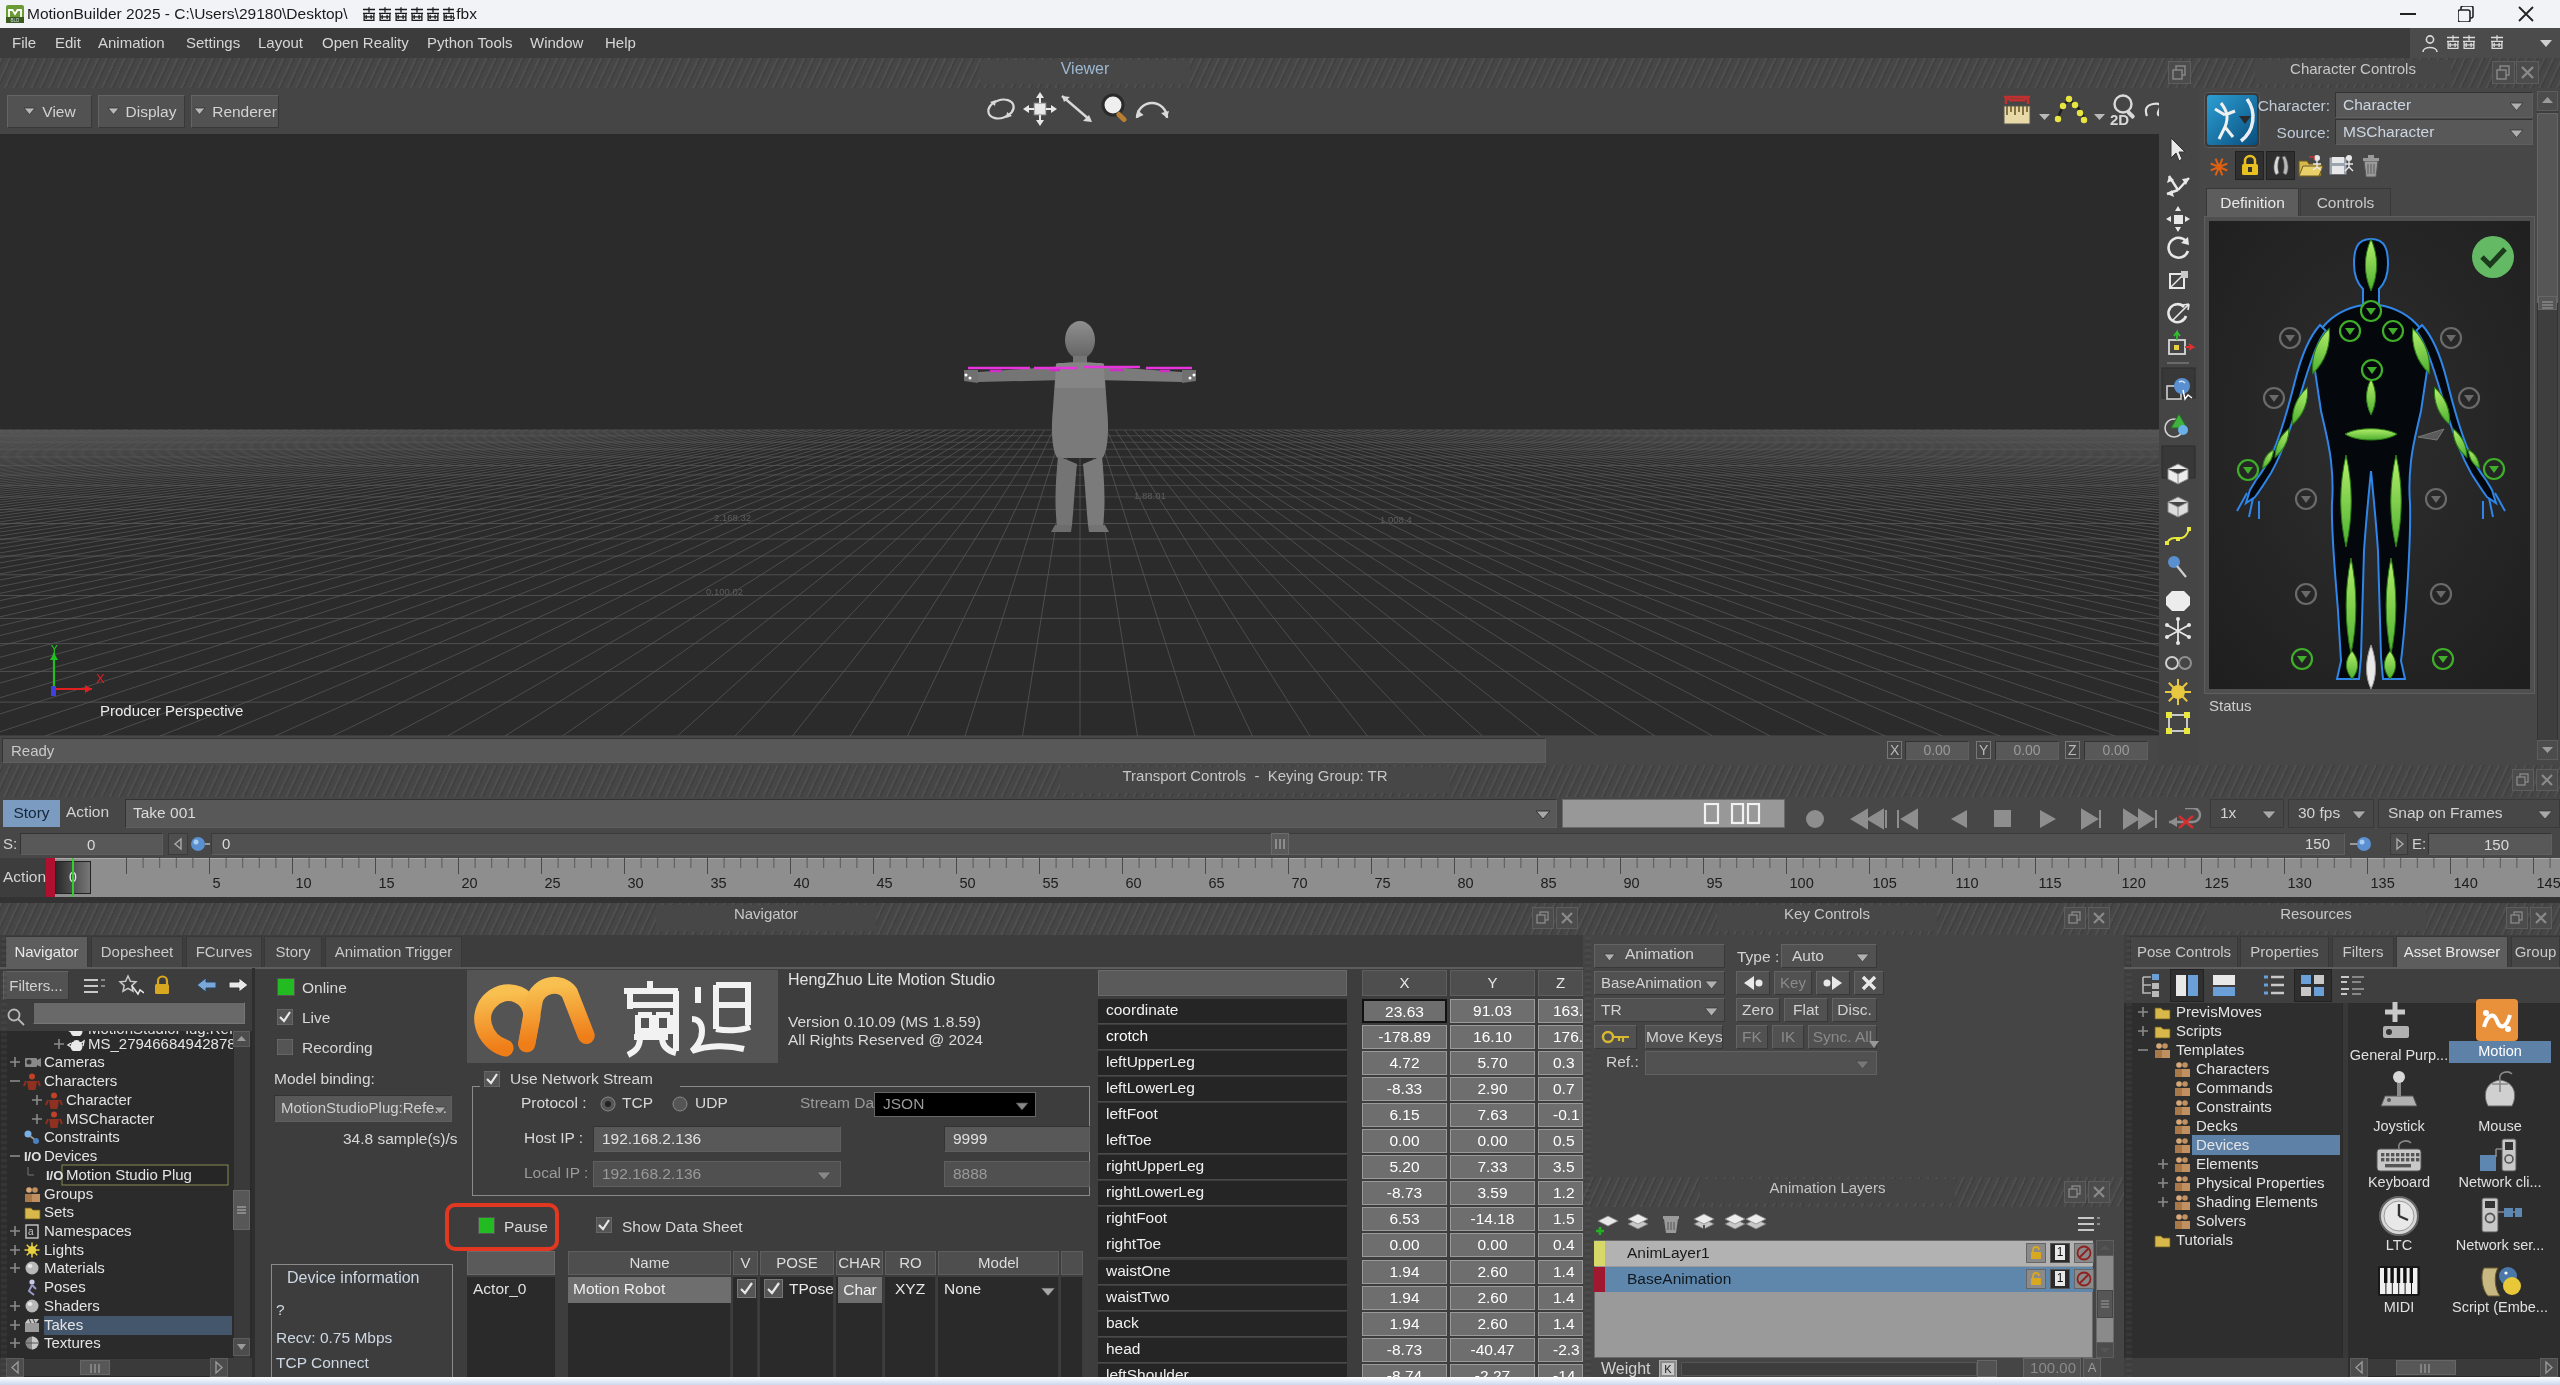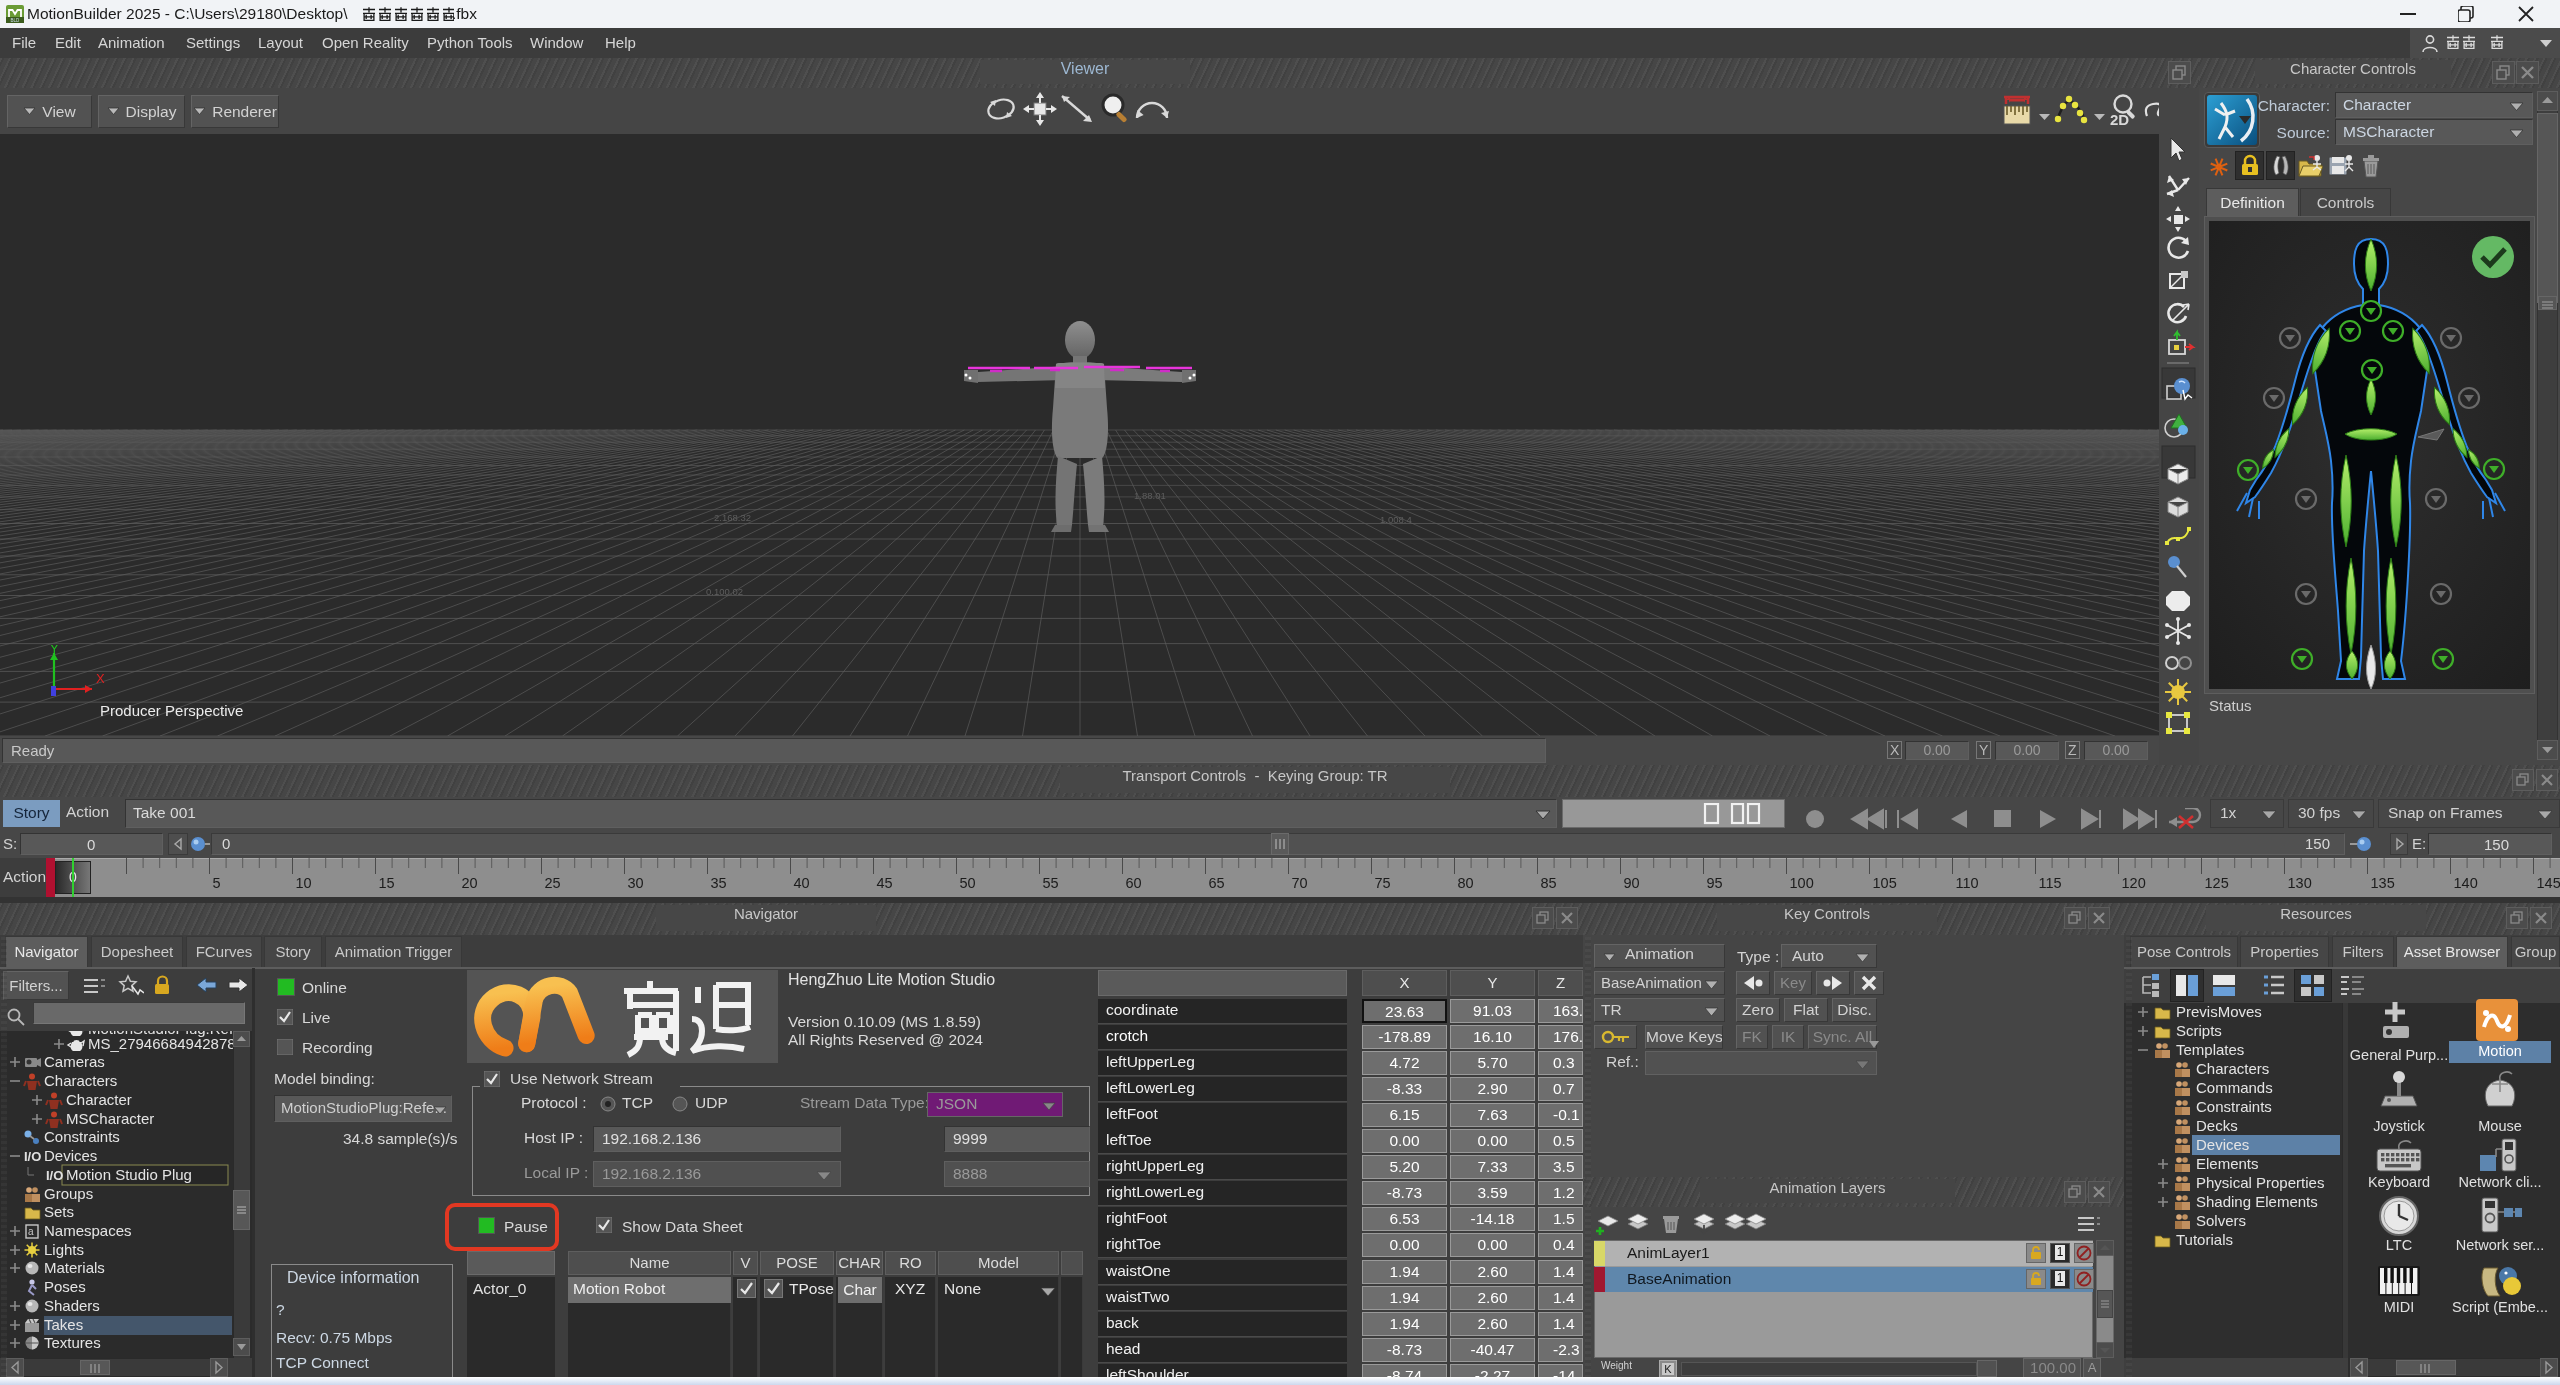--- a/index.html
+++ b/index.html
@@ -1290,21 +1290,21 @@
     <svg class="abs" style="left:600px;top:1096px" width="16" height="16">
       <circle cx="8" cy="8" r="7" fill="#555" stroke="#888"></circle>
       <circle cx="8" cy="8" r="3" fill="#222"></circle>
     </svg>
     <div class="abs" style="left:622px;top:1094px;white-space:nowrap;color:#d8d8d8;font-size:15.5px;">TCP</div>
     <svg class="abs" style="left:672px;top:1096px" width="16" height="16">
       <circle cx="8" cy="8" r="7" fill="#555" stroke="#888"></circle>
     </svg>
     <div class="abs" style="left:695px;top:1094px;white-space:nowrap;color:#d8d8d8;font-size:15.5px;">UDP</div>
     <div class="abs" style="left:800px;top:1094px;white-space:nowrap;color:#9a9a9a;font-size:15.5px;">Stream Data Type:</div>
-    <div class="abs" style="left:927px;top:1092px;width:136px;height:25px;background:#701a75;border:1px solid #666;">
+    <div class="abs" style="left:874px;top:1092px;width:162px;height:25px;background:#000000;border:1px solid #666;">
       <span style="position:absolute;left:8px;top:2px;color:#9a9a9a;font-size:15.5px;">JSON</span>
       <svg width="14" height="9" style="position:absolute;right:6px;top:9px">
         <path d="M1,1 L13,1 L7,8 Z" fill="#888" stroke="#444" stroke-width="0.7"></path>
       </svg>
     </div>
     <div class="abs" style="left:524px;top:1129px;white-space:nowrap;color:#d8d8d8;font-size:15.5px;">Host  IP :</div>
     <div class="abs sunken" style="left:593px;top:1126px;width:248px;height:26px;">
       <span style="position:absolute;left:8px;top:3px;color:#e0e0e0;font-size:15.5px;">192.168.2.136</span>
     </div>
     <div class="abs sunken" style="left:944px;top:1126px;width:146px;height:26px;">
@@ -1588,21 +1588,21 @@
     <div class="abs" style="left:2096px;top:1240px;width:18px;height:118px;background:#8a8a8a;border:1px solid #6a6a6a;"></div>
     <div class="abs minibtn" style="left:2096px;top:1240px;width:18px;height:16px;"><svg width="16" height="14">
         <path d="M3,9 L8,4 L13,9 Z" fill="#555"></path>
       </svg></div>
     <div class="abs minibtn" style="left:2096px;top:1342px;width:18px;height:16px;"><svg width="16" height="14">
         <path d="M3,5 L8,10 L13,5 Z" fill="#555"></path>
       </svg></div>
     <div class="abs" style="left:2097px;top:1290px;width:16px;height:28px;background:#565656;border:1px solid #444;"><svg width="14" height="26">
         <path d="M3,10 h8 M3,13 h8 M3,16 h8" stroke="#999" stroke-width="1.2"></path>
       </svg></div>
-    <div class="abs" style="left:1601px;top:1360px;white-space:nowrap;color:#d2d2d2;font-size:10px;">Weight</div>
+    <div class="abs" style="left:1601px;top:1360px;white-space:nowrap;color:#d2d2d2;font-size:16px;">Weight</div>
     <div class="abs" style="left:1659px;top:1360px;width:18px;height:18px;background:#8a8a8a;border:1px solid #aaa;">
       <div style="margin:2px;width:12px;height:12px;background:#c8c8c8;color:#222;font-size:11px;text-align:center;line-height:12px;">K</div>
     </div>
     <div class="abs" style="left:1681px;top:1362px;width:296px;height:14px;background:#3d3d3d;border:1px solid #555;"></div>
     <div class="abs" style="left:1977px;top:1360px;width:20px;height:17px;background:#515151;border:1px solid #666;"></div>
     <div class="abs" style="left:2023px;top:1358px;width:58px;height:20px;background:#515151;border:1px solid #666;text-align:right;color:#8a8a8a;font-size:15px;line-height:18px;"><span style="margin-right:4px">100.00</span></div>
     <div class="abs" style="left:2083px;top:1358px;width:18px;height:20px;background:#515151;border:1px solid #666;color:#9a9a9a;font-size:13px;text-align:center;line-height:18px;">A</div>
     <div class="abs" style="left:2124px;top:935px;width:436px;height:442px;background:#3f3f3f;"></div>
     <div class="abs tab" style="left:2130px;top:936px;width:108px;height:31px;font-size:15px;line-height:29px;overflow:hidden;">Pose Controls</div>
     <div class="abs tab" style="left:2240px;top:936px;width:89px;height:31px;font-size:15px;line-height:29px;overflow:hidden;">Properties</div>

